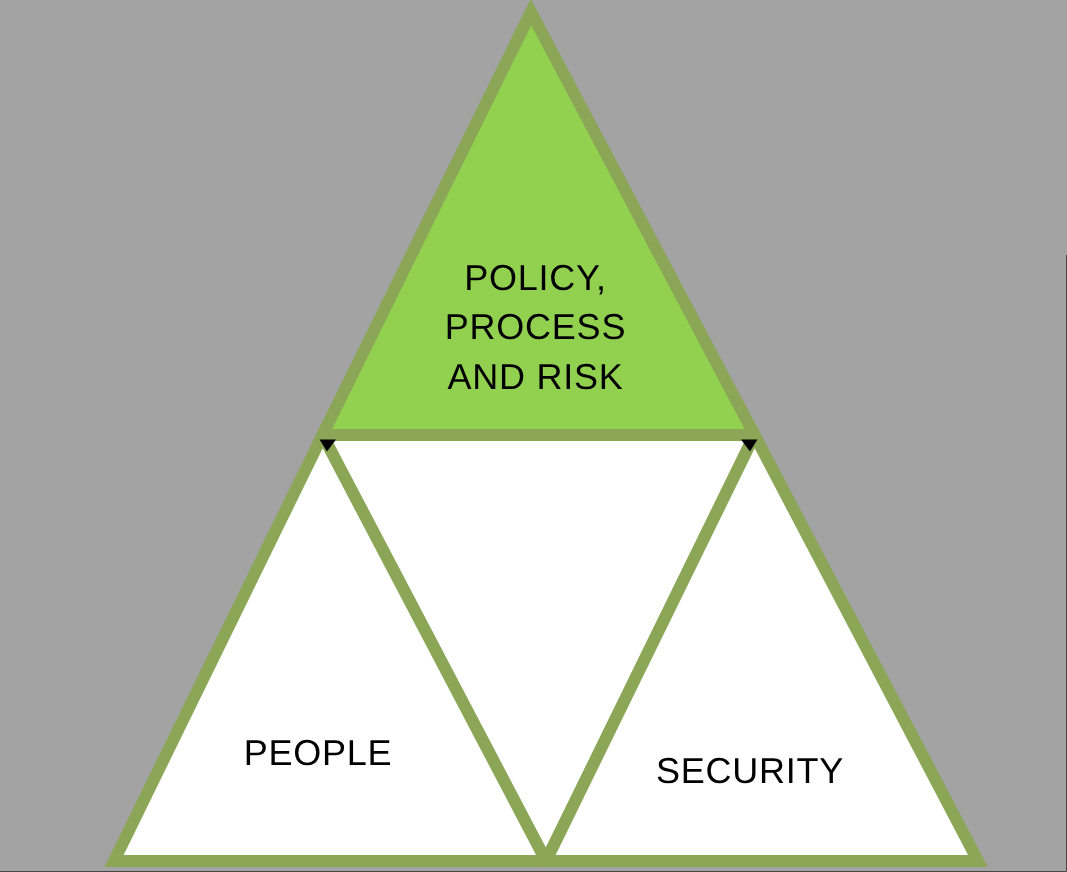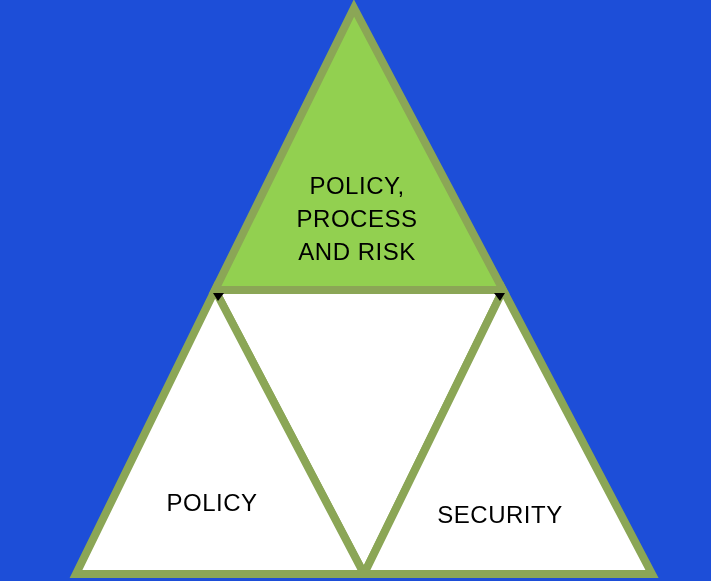--- a/index.html
+++ b/index.html
@@ -4,21 +4,21 @@
 <style>
   html, body {
     margin: 0;
     padding: 0;
     background: #000000;
   }
   .stage {
     position: relative;
     width: 711px;
     height: 581px;
-    background: #1d4ed8;
+    background: #a3a3a3;
     overflow: hidden;
     font-family: "Liberation Sans", sans-serif;
   }
   .stage svg {
     position: absolute;
     left: 0;
     top: 0;
   }
   .label {
     position: absolute;
@@ -52,17 +52,17 @@
 
     <polygon points="213,293 224,293 218,301" fill="#000000"></polygon>
     <polygon points="494,293 505,293 500,301" fill="#000000"></polygon>
   </svg>
 
   <div class="label label-top">POLICY,
 PROCESS
 AND RISK</div>
 
 
-  <div class="label label-people">POLICY</div>
+  <div class="label label-people">PEOPLE</div>
 
   <div class="label label-platform">SECURITY</div>
 
 </div>
 
 </body></html>

